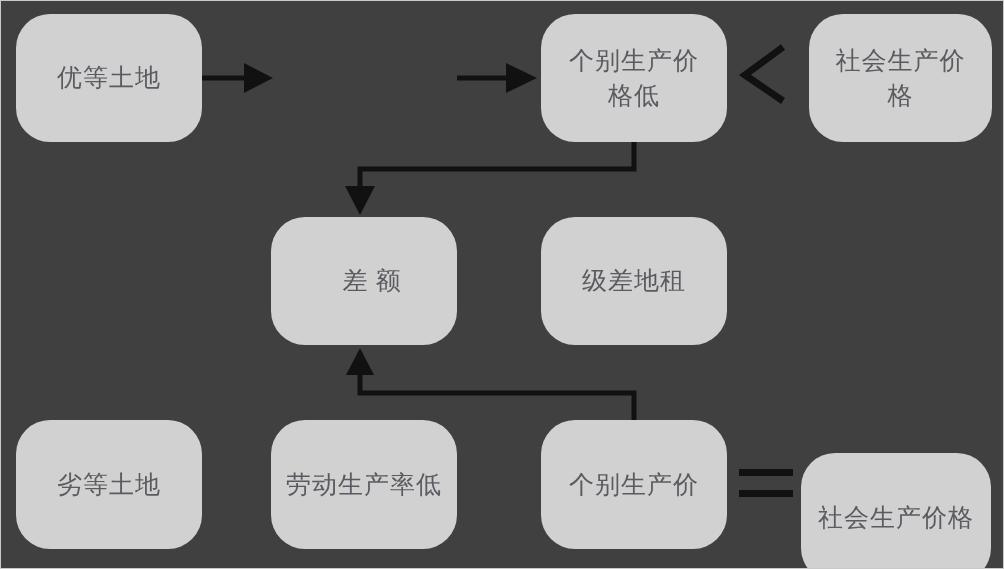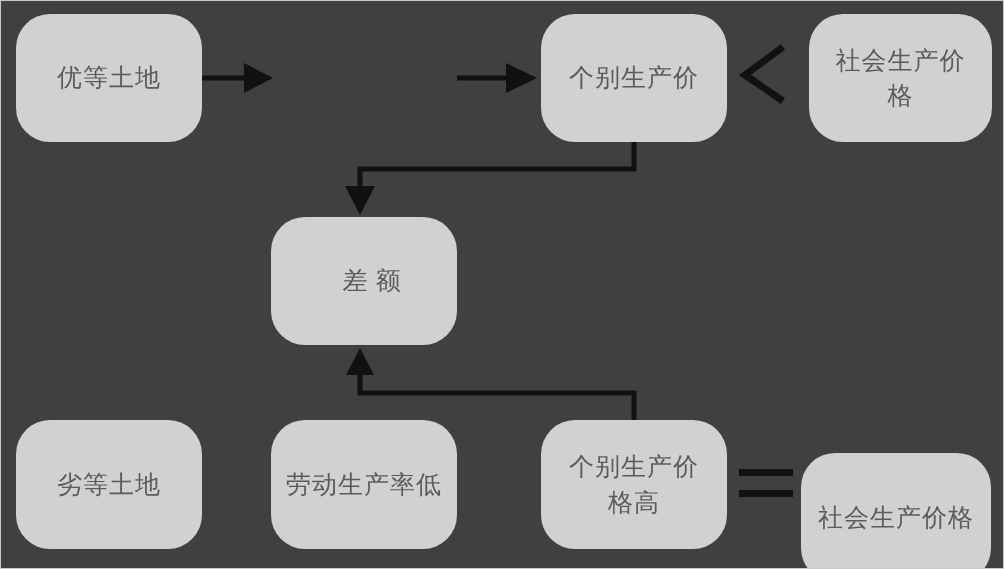--- a/index.html
+++ b/index.html
@@ -119,51 +119,54 @@
   </svg>
 
   <div class="node" id="node-superior-land">
     <span>优等土地</span>
   </div>
 
 
   <div class="node" id="node-low-indiv-price">
     <div>
       <span>个别生产价</span>
+      <span>格低</span>
     </div>
   </div>
 
   <div class="node" id="node-social-price-top">
     <div>
       <span>社会生产价</span>
       <span>格</span>
     </div>
   </div>
 
   <svg class="operator" id="op-less-than" viewBox="0 0 50 66" xmlns="http://www.w3.org/2000/svg">
     <polyline points="44,6 6,34 44,60" fill="none" stroke="#111111" stroke-width="7" stroke-linecap="butt" stroke-linejoin="miter"></polyline>
   </svg>
 
   <div class="node" id="node-difference">
     <span>差 额</span>
   </div>
 
+  <div class="node" id="node-differential-rent">
+    <span>级差地租</span>
+  </div>
 
   <div class="node" id="node-low-productivity">
     <span>劳动生产率低</span>
   </div>
 
   <div class="node" id="node-inferior-land">
     <span>劣等土地</span>
   </div>
 
   <div class="node" id="node-high-indiv-price">
     <div>
       <span>个别生产价</span>
-      <span>格高</span>
     </div>
   </div>
 
   <div class="node" id="node-social-price-bot">
     <span>社会生产价格</span>
   </div>
 
   <div class="operator" id="op-equals">
     <div class="bar b1"></div>
     <div class="bar b2"></div>

